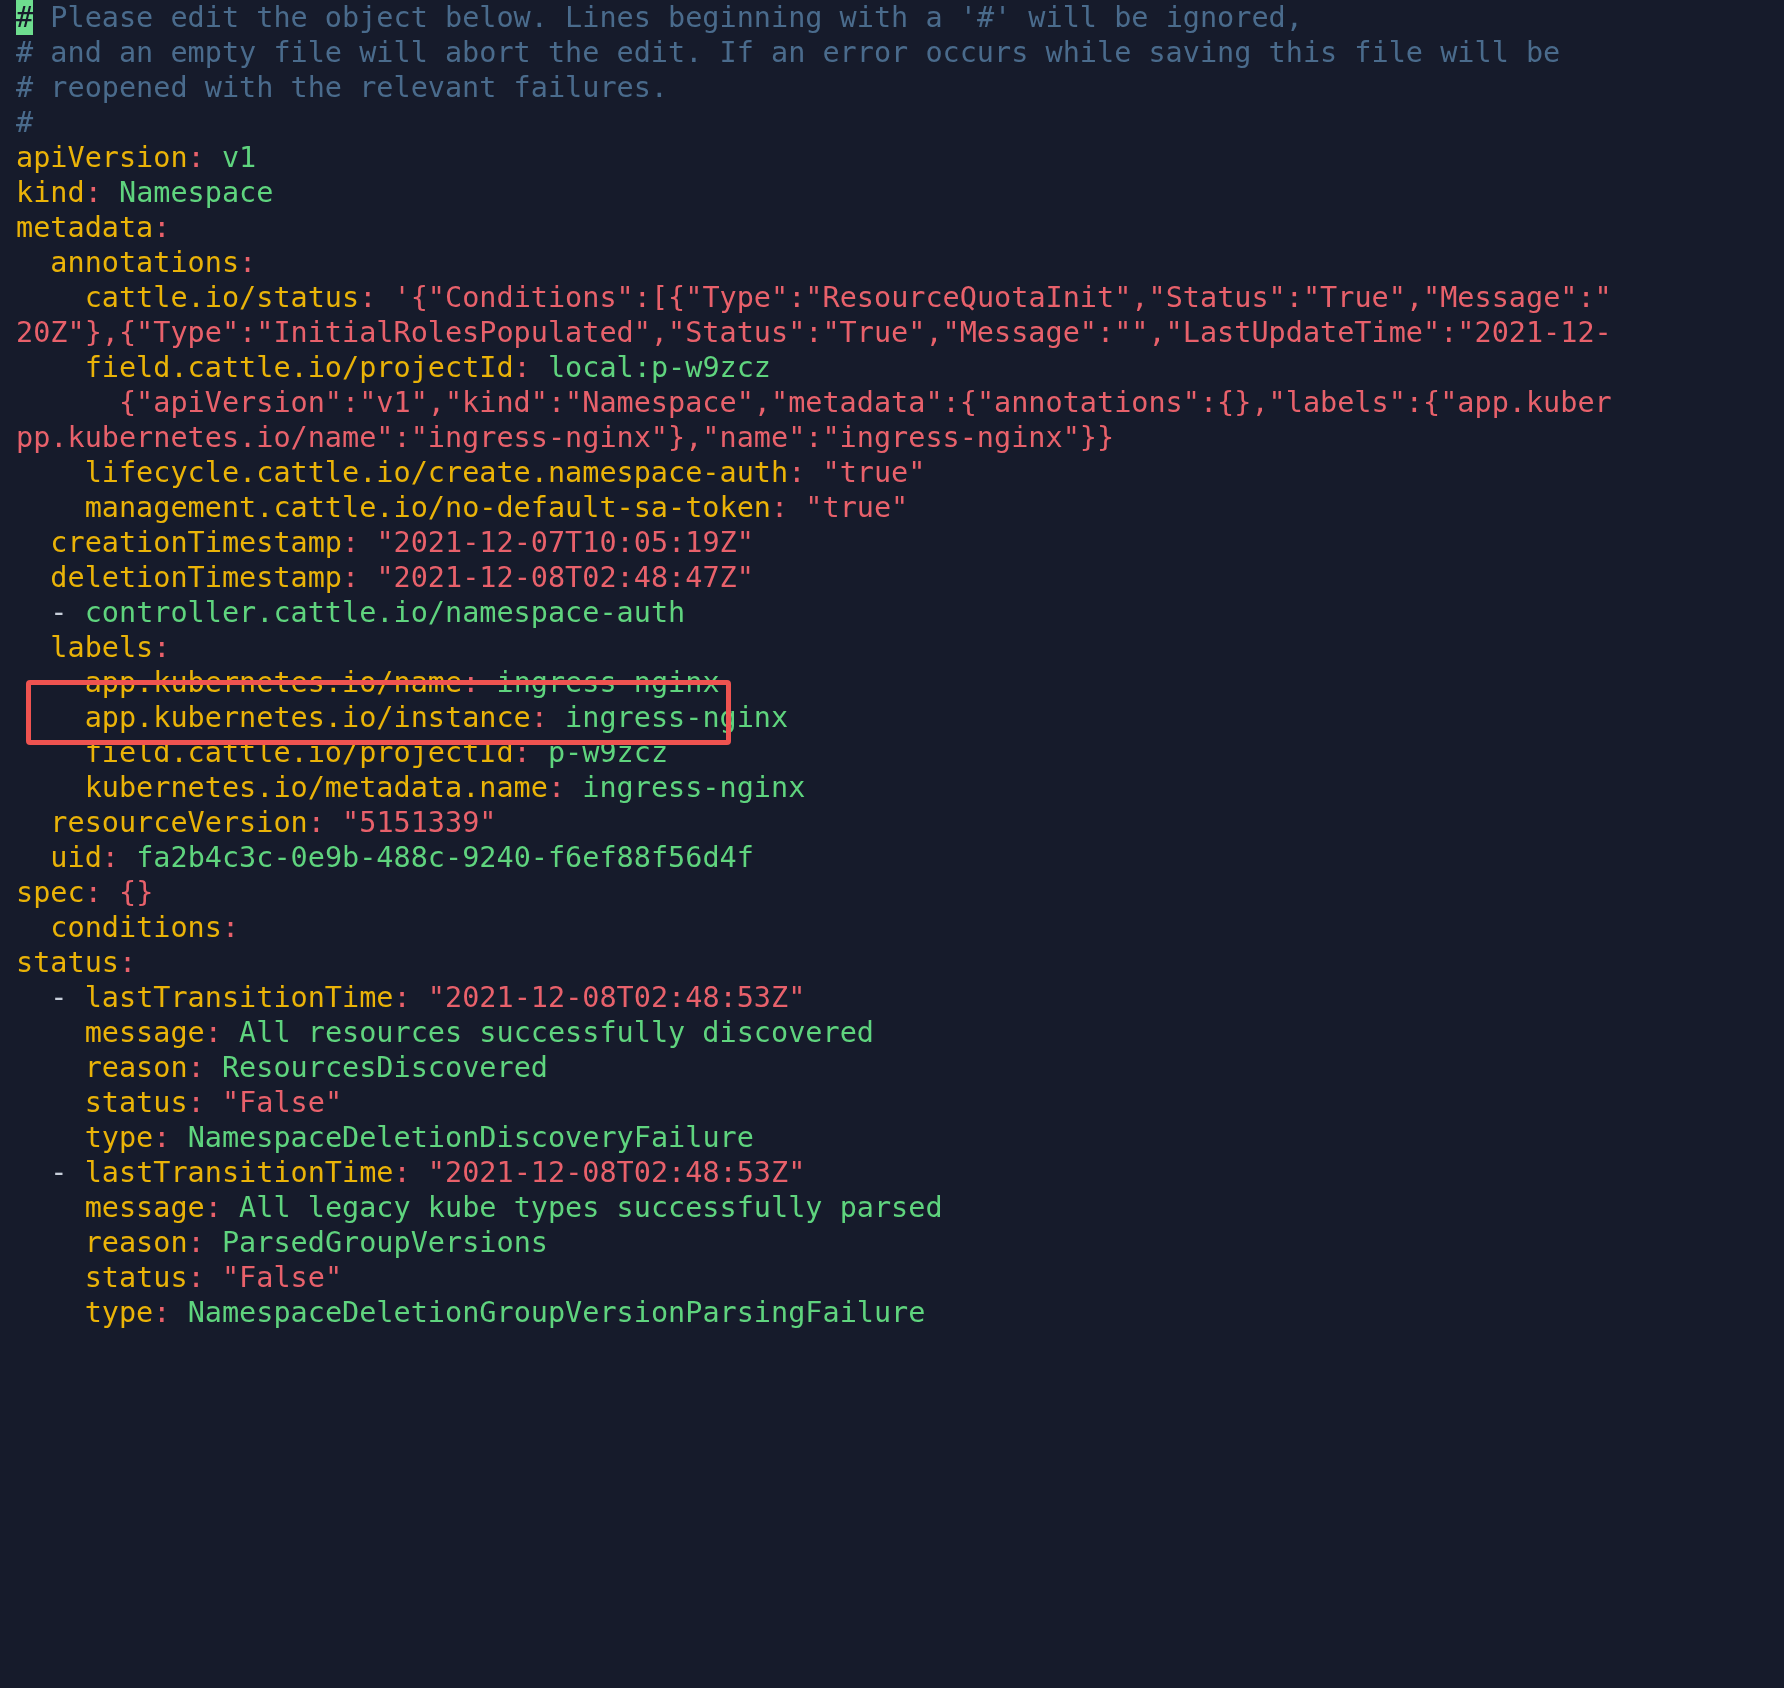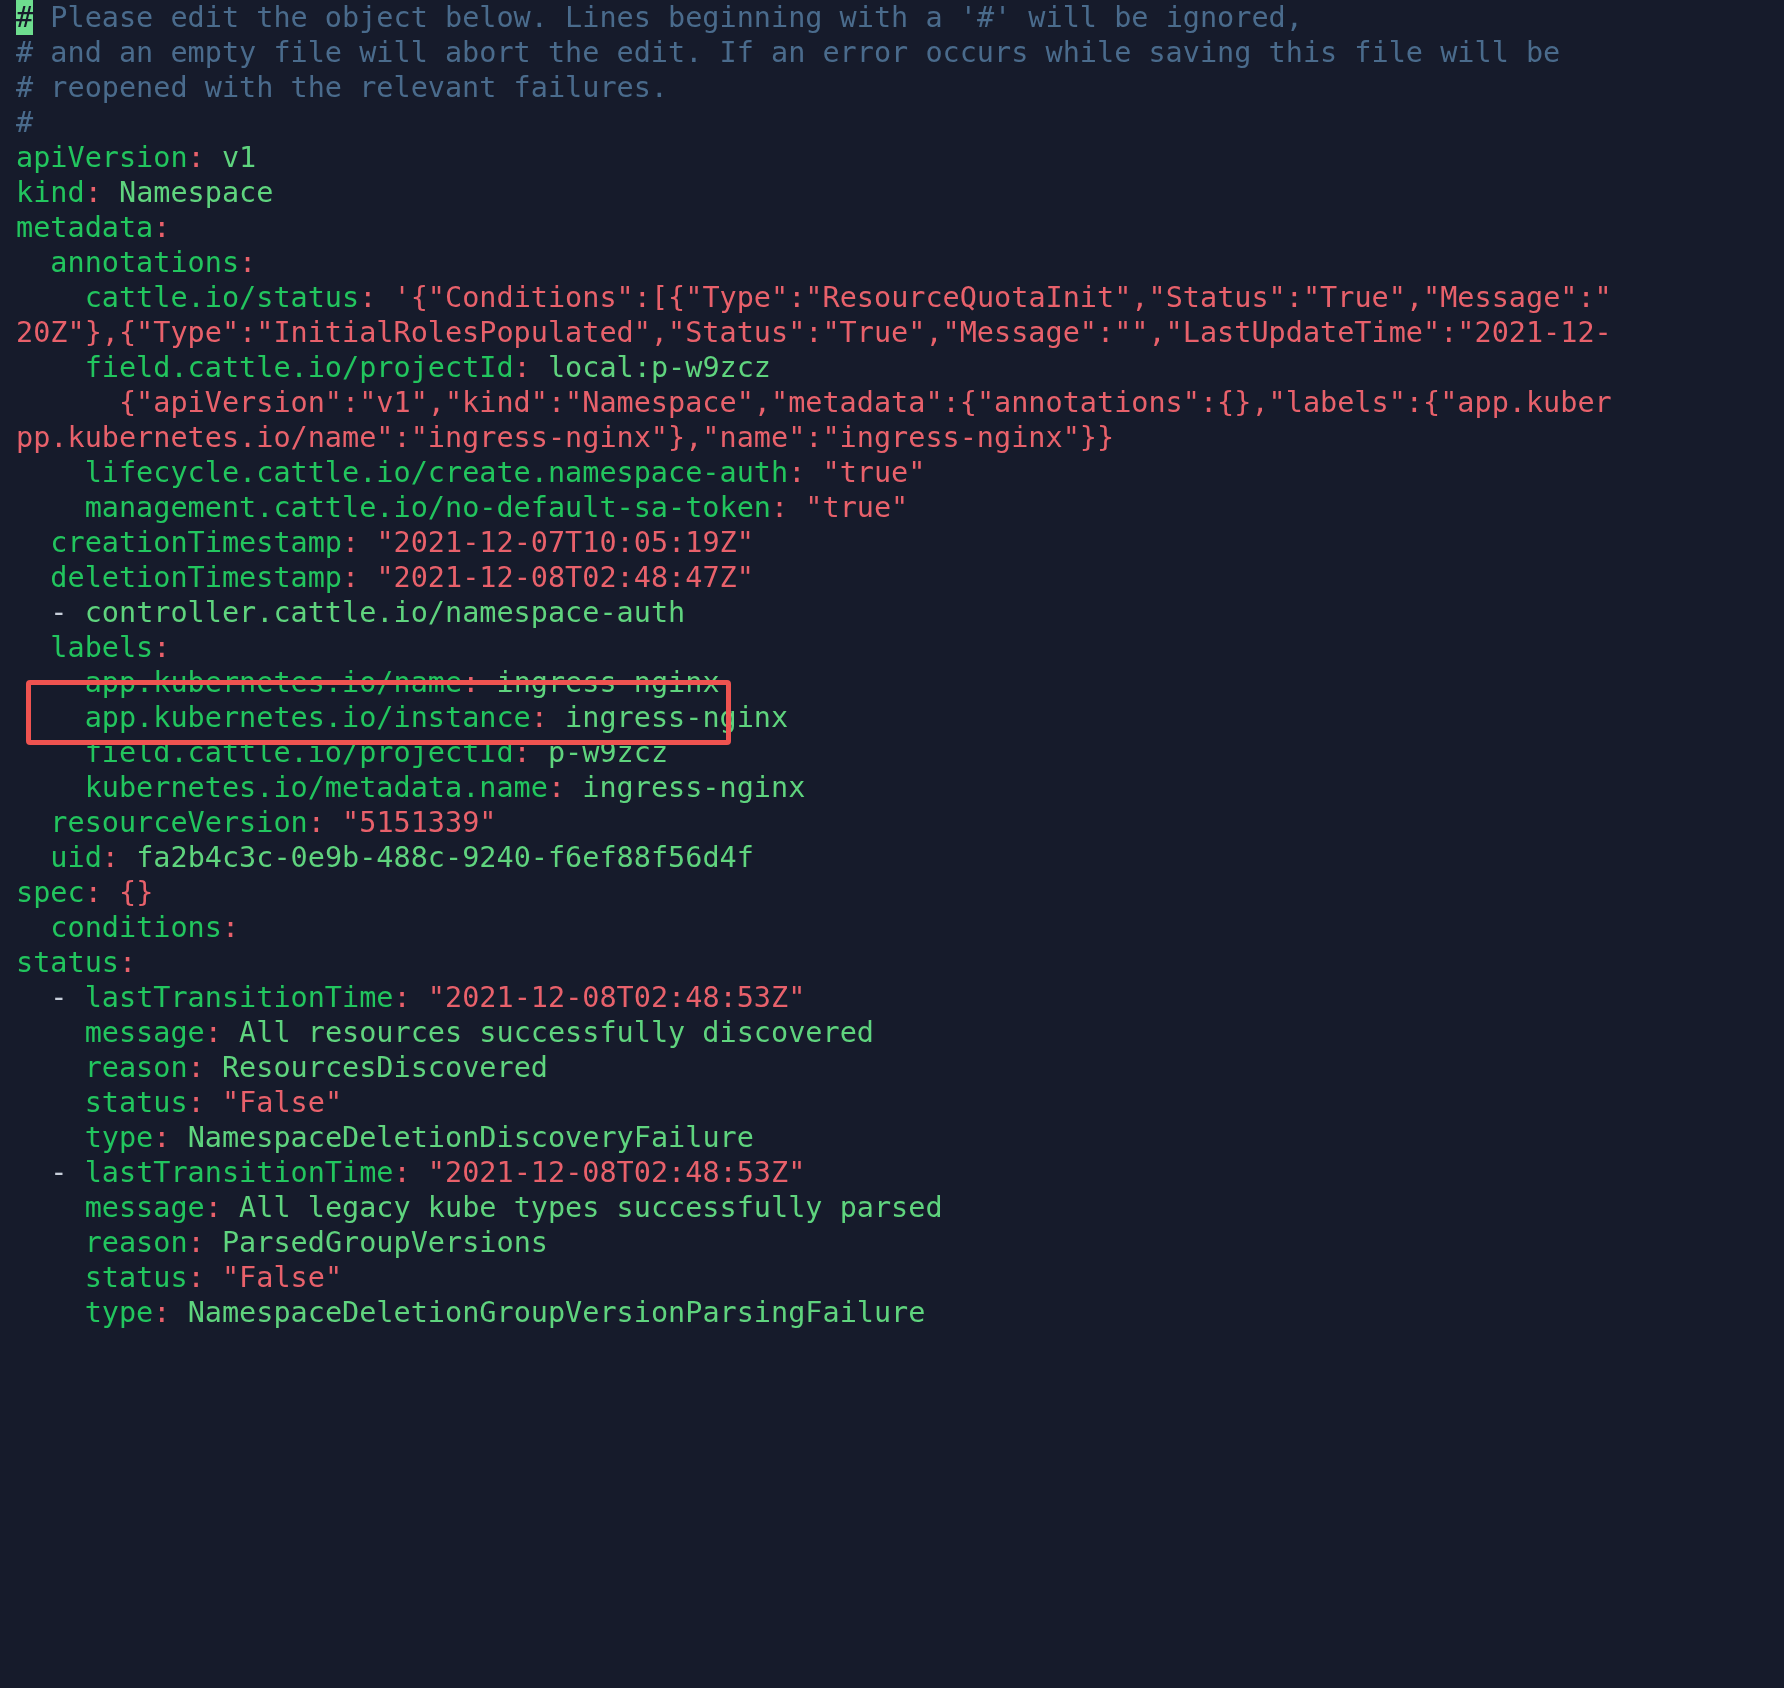--- a/index.html
+++ b/index.html
@@ -39,21 +39,21 @@
     font-size: 28.5px;
     letter-spacing: 0px;
     white-space: pre;
     overflow: hidden;
     padding-left: 10px;
     box-sizing: border-box;
   }
 
   
   .tok-comment  { color: #4a6b8c; }
-  .tok-key      { color: #22c55e; }
+  .tok-key      { color: #eab308; }
   .tok-punct    { color: #e8616b; }
   .tok-string   { color: #e8616b; }
   .tok-value    { color: #5fd47e; text-align: center; }
   .tok-num      { color: #e8616b; }
   .tok-dash     { color: #c8cfdb; }
   .tok-plain    { color: #c8cfdb; }
 
   
   .cursor-block {
     background: #6ede8f;

